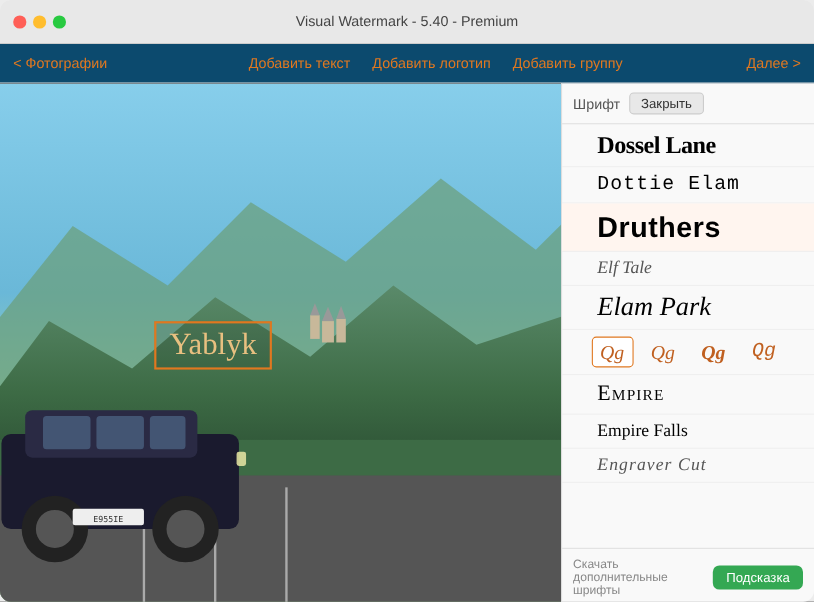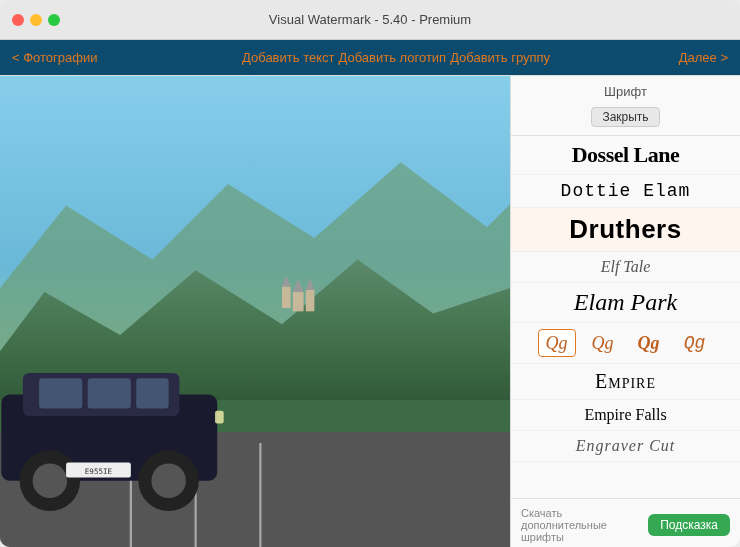--- a/index.html
+++ b/index.html
@@ -58,21 +58,21 @@
       color: #e07820;
       font-size: 13px;
       cursor: pointer;
       margin-right: 16px;
     }
     .toolbar-back::before {
       content: '< ';
     }
     .toolbar-actions {
       display: flex;
-      gap: 4px;
+      gap: 20px;
       flex: 1;
       justify-content: center;
     }
     .toolbar-action {
       color: #e07820;
       font-size: 13px;
       cursor: pointer;
     }
     .toolbar-next {
       color: #e07820;
@@ -119,21 +119,20 @@
       border-left: 1px solid #ddd;
       display: flex;
       flex-direction: column;
     }
     .font-panel-header {
       display: flex;
       align-items: center;
       padding: 8px 10px;
       gap: 8px;
       border-bottom: 1px solid #e0e0e0;
-      flex-direction: column;
     }
     .font-label {
       font-size: 13px;
       color: #555;
     }
     .font-close-btn {
       background: #e8e8e8;
       border: 1px solid #ccc;
       border-radius: 4px;
       padding: 2px 10px;
@@ -141,26 +140,25 @@
       cursor: pointer;
       color: #333;
     }
 
     .font-list {
       flex: 1;
       overflow-y: auto;
       overflow-x: hidden;
     }
     .font-item {
-      padding: 6px 16px;
+      padding: 6px 32px;
       border-bottom: 1px solid #efefef;
       cursor: pointer;
       display: flex;
       align-items: center;
-      justify-content: center;
     }
     .font-item.selected {
       background: #fff5ef;
     }
 
     
     .font-dossel { font-size: 22px; font-weight: 900; font-family: serif; letter-spacing: -0.5px; }
     .font-dottie { font-size: 18px; font-family: 'Courier New', monospace; letter-spacing: 1px; }
     .font-druthers { font-size: 26px; font-weight: 900; font-family: Liberation Sans, sans-serif; letter-spacing: 0.5px; }
     .font-dunby { font-size: 16px; font-family: serif; letter-spacing: 2px; color: #666; }
@@ -308,20 +306,23 @@
         <circle cx="175" cy="375" r="28" fill="#222"></circle>
         <circle cx="175" cy="375" r="16" fill="#555"></circle>
 
         <rect x="218" y="310" width="8" height="12" rx="2" fill="#e0e0a0" opacity="0.9"></rect>
 
         <rect x="80" y="358" width="60" height="14" rx="2" fill="#eee"></rect>
         <text x="110" y="369" font-size="7" text-anchor="middle" fill="#333" font-family="monospace">E955IE</text>
       </svg>
 
       
+      <div class="watermark-text">
+        <span>Yablyk</span>
+      </div>
     </div>
   </div>
 
   <div class="font-panel">
     <div class="font-panel-header">
       <span class="font-label">Шрифт</span>
       <button class="font-close-btn">Закрыть</button>
     </div>
 
     <div class="font-list">

